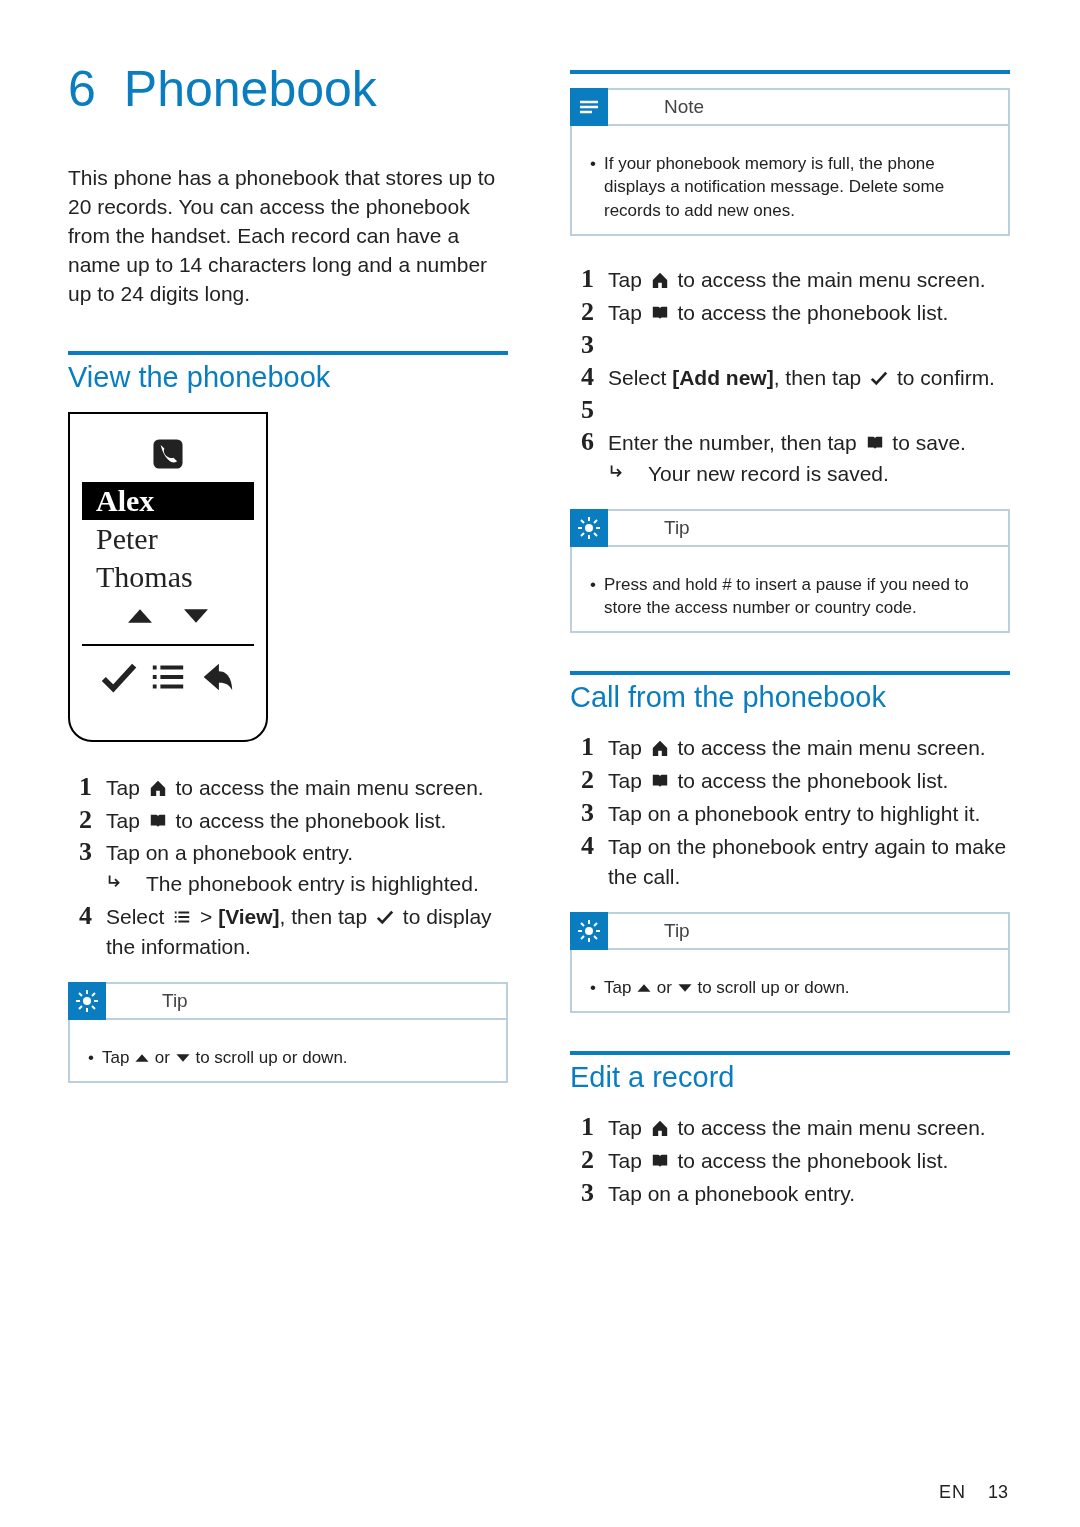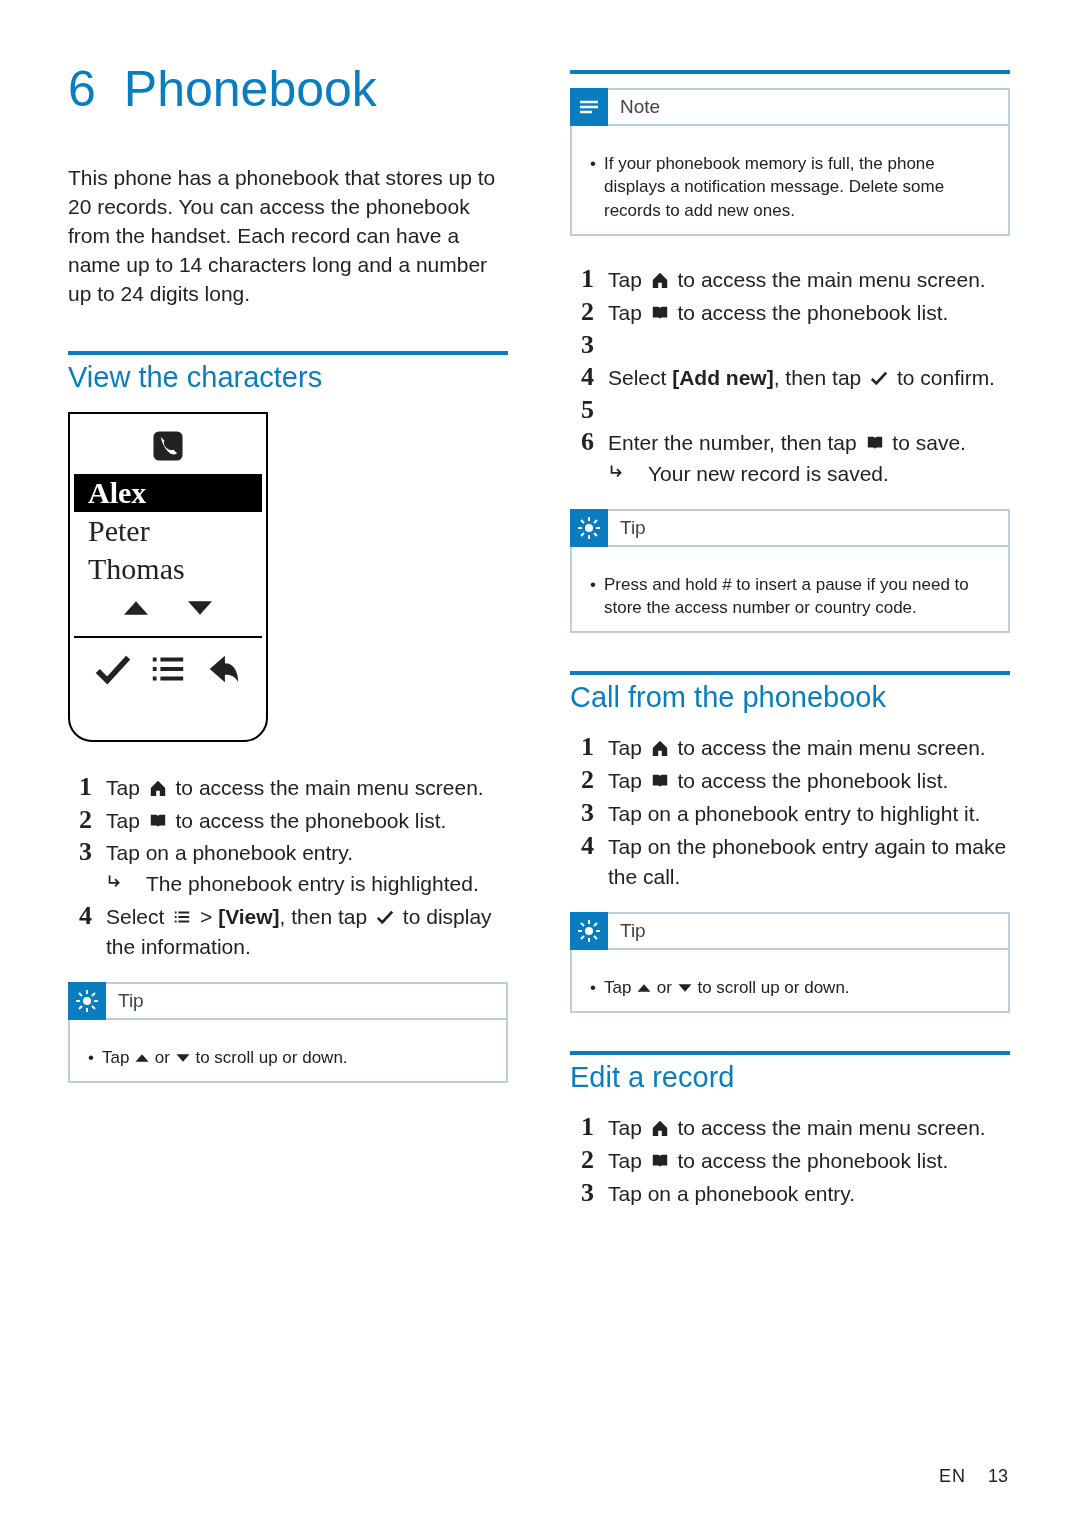--- a/index.html
+++ b/index.html
@@ -46,21 +46,21 @@
     margin-bottom: 18px;
   }
   
   .phone-diagram {
     width: 200px;
     height: 330px;
     border: 2.5px solid #000;
     border-radius: 0 0 24px 24px;
     margin: 10px 0 30px 0;
     background: #fff;
-    padding: 4px;
+    padding: 12px;
     position: relative;
   }
   .diag-icon-row { text-align: center; padding: 8px 0 4px 0; }
   .diag-icon-row svg { width: 40px; height: 40px; }
   .diag-entry {
     font-family: Georgia, "Times New Roman", serif;
     font-size: 30px;
     padding: 2px 14px;
   }
   .diag-entry.selected {
@@ -128,20 +128,21 @@
   .result-text { font-size: 21px; line-height: 1.38; }
   
   .callout {
     border: 2px solid #bccfdc;
     margin: 14px 0 28px 0;
   }
   .callout-head {
     display: flex;
     align-items: center;
     border-bottom: 2px solid #bccfdc;
+    gap: 44px;
   }
   .callout-icon {
     background: #0a7dc1;
     width: 38px;
     height: 38px;
     display: flex;
     align-items: center;
     justify-content: center;
     margin: -2px 12px -2px -2px;
   }
@@ -169,21 +170,21 @@
     top: 0;
   }
   .callout-body li .inline-icon { display:inline-flex; vertical-align:-2px; }
   .callout-body li .inline-icon svg { width: 16px; height: 14px; }
   .col2-spacer { height: 10px; }
   .col2 .section-block { margin-bottom: 38px; }
   .section-block { margin-bottom: 30px; }
   
   .page-footer {
     position: absolute;
-    bottom: 40px;
+    bottom: 24px;
     right: 72px;
     font-size: 18px;
     color: #222;
     display: flex;
     gap: 22px;
     align-items: center;
   }
   .page-footer .lang { letter-spacing: 1px; }
 </style>
 </head>
@@ -242,21 +243,21 @@
 
   <div class="col">
     <div class="chapter-title">
       <span class="chapter-num">6</span>
       <span>Phonebook</span>
     </div>
     <p class="intro">This phone has a phonebook that stores up to 20 records. You can access the phonebook from the handset. Each record can have a name up to 14 characters long and a number up to 24 digits long.</p>
 
     <div class="section-block">
       <div class="section-rule"></div>
-      <div class="section-title">View the characters</div>
+      <div class="section-title">View the phonebook</div>
 
       <div class="phone-diagram">
         <div class="diag-icon-row">
           <svg viewBox="0 0 22 22">
               <use href="#ic-phone"></use>
             </svg>
         </div>
         <div class="diag-entry selected">Alex</div>
         <div class="diag-entry">Peter</div>
         <div class="diag-entry">Thomas</div>

